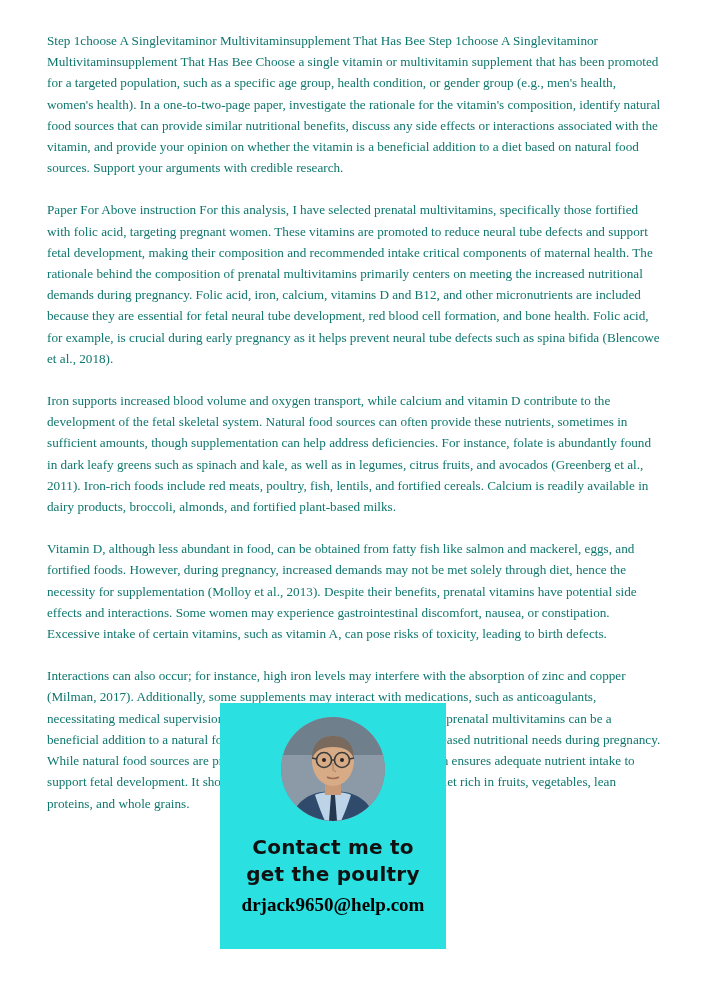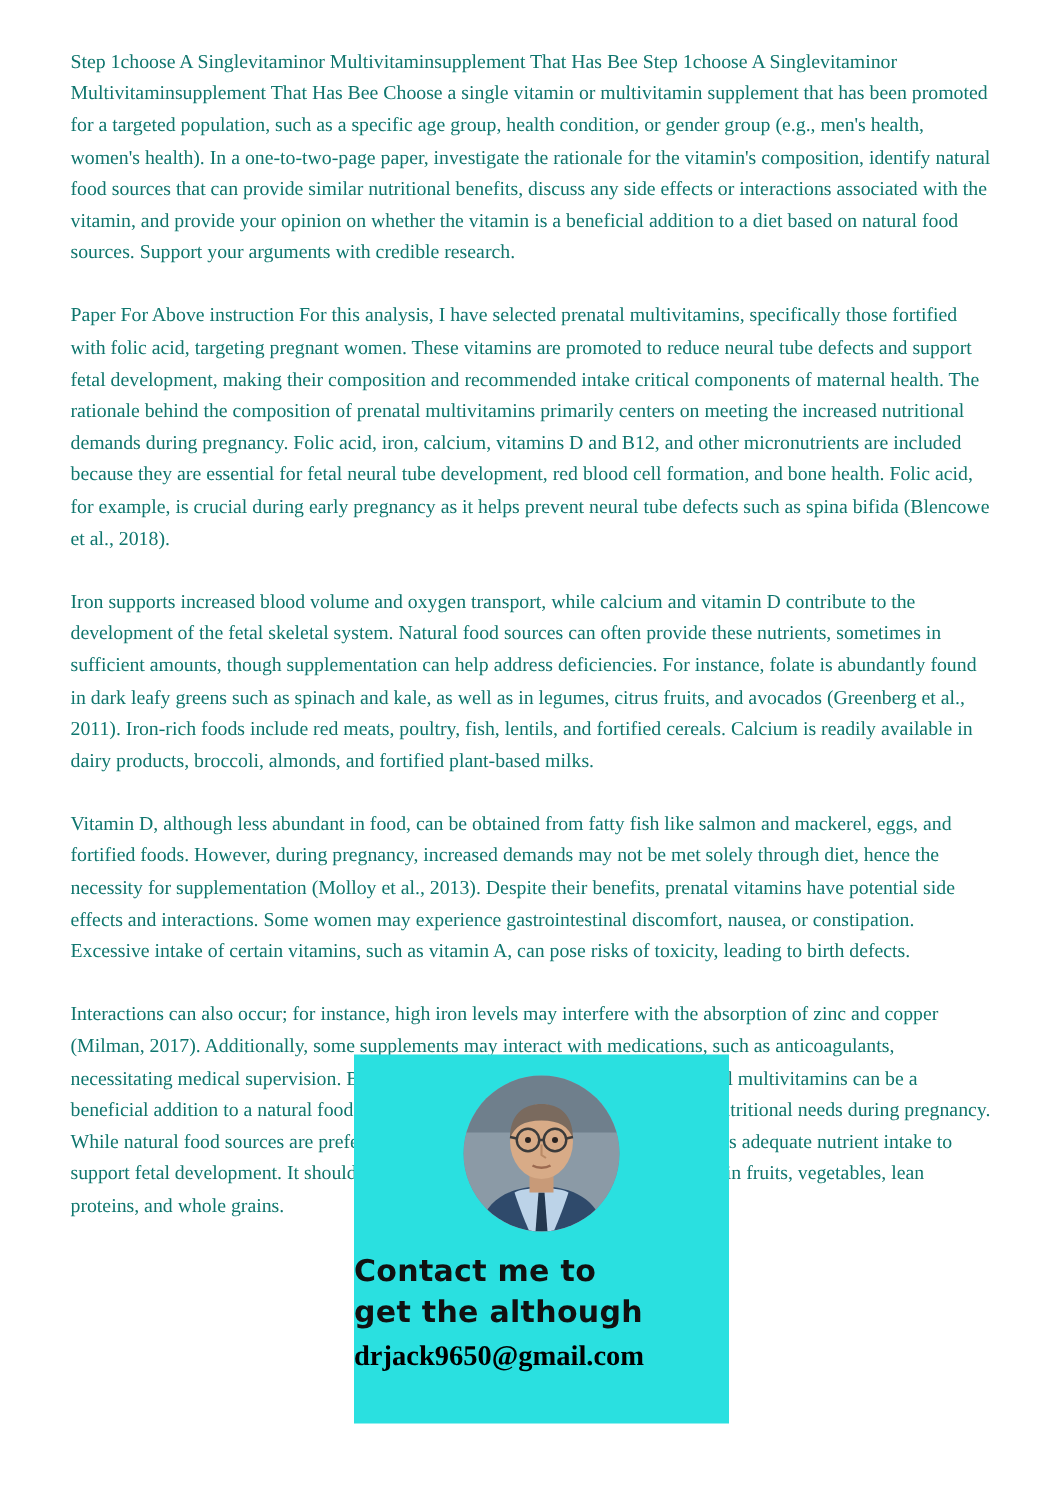--- a/index.html
+++ b/index.html
@@ -35,26 +35,27 @@
     text-align: left;
     margin: 0 0 21px 0;
     white-space: pre-wrap;
   }
   .para:last-child {
     margin-bottom: 0;
   }
   
   .contact-card {
     position: absolute;
-    left: 236px;
+    left: 220px;
     top: 703px;
-    width: 250px;
+    width: 226px;
     height: 246px;
     background: #2ae0e0;
     box-sizing: border-box;
+    text-align: center;
     overflow: hidden;
   }
   .avatar-wrap {
     position: absolute;
     left: 50%;
     top: 14px;
     transform: translateX(-50%);
     width: 104px;
     height: 104px;
     border-radius: 50%;
@@ -134,17 +135,17 @@
 
           <circle cx="43" cy="43" r="2" fill="#2a2320"></circle>
           <circle cx="61" cy="43" r="2" fill="#2a2320"></circle>
 
           <path d="M52 46 L52 53 L55 55" fill="none" stroke="#b98a66" stroke-width="1.4"></path>
           <path d="M46 60 C49 62 55 62 58 60" fill="none" stroke="#9c6a50" stroke-width="1.6"></path>
         </g>
       </svg>
     </div>
     <div class="contact-line1">Contact me to</div>
-    <div class="contact-line2">get the although</div>
-    <div class="contact-email">drjack9650@gmail.com</div>
+    <div class="contact-line2">get the poultry</div>
+    <div class="contact-email">drjack9650@help.com</div>
   </div>
 
 </div>
 
 </body></html>

